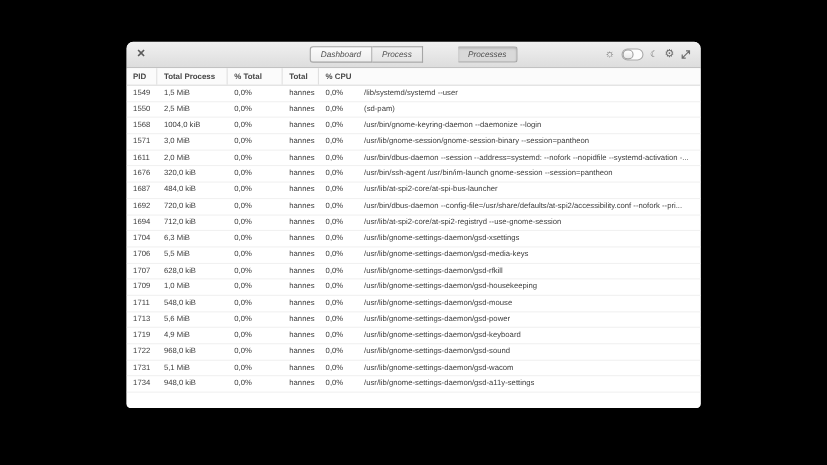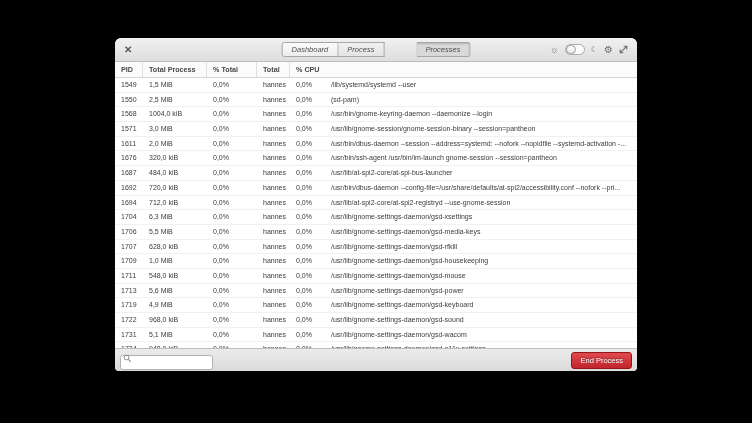--- a/index.html
+++ b/index.html
@@ -252,27 +252,15 @@
         <div class="trow grid-cols">
           <div class="tcell">1734</div>
           <div class="tcell">948,0 kiB</div>
           <div class="tcell">0,0%</div>
           <div class="tcell">hannes</div>
           <div class="tcell">0,0%</div>
           <div class="tcell">/usr/lib/gnome-settings-daemon/gsd-a11y-settings</div>
         </div>
       </div>
 
-    <div class="footer">
-      <div class="search">
-        <span class="mag">
-          <svg width="9" height="9" viewBox="0 0 9 9">
-            <circle cx="3.5" cy="3.5" r="2.4" stroke="#8a8a8a" stroke-width="1" fill="none"></circle>
-            <line x1="5.4" y1="5.4" x2="7.8" y2="7.8" stroke="#8a8a8a" stroke-width="1.1"></line>
-          </svg>
-        </span>
-        <input type="text" placeholder="" style="">
-      </div>
-      <button class="end-process">End Process</button>
-    </div>
 
   </div>
 </div>
 
 </body></html>

